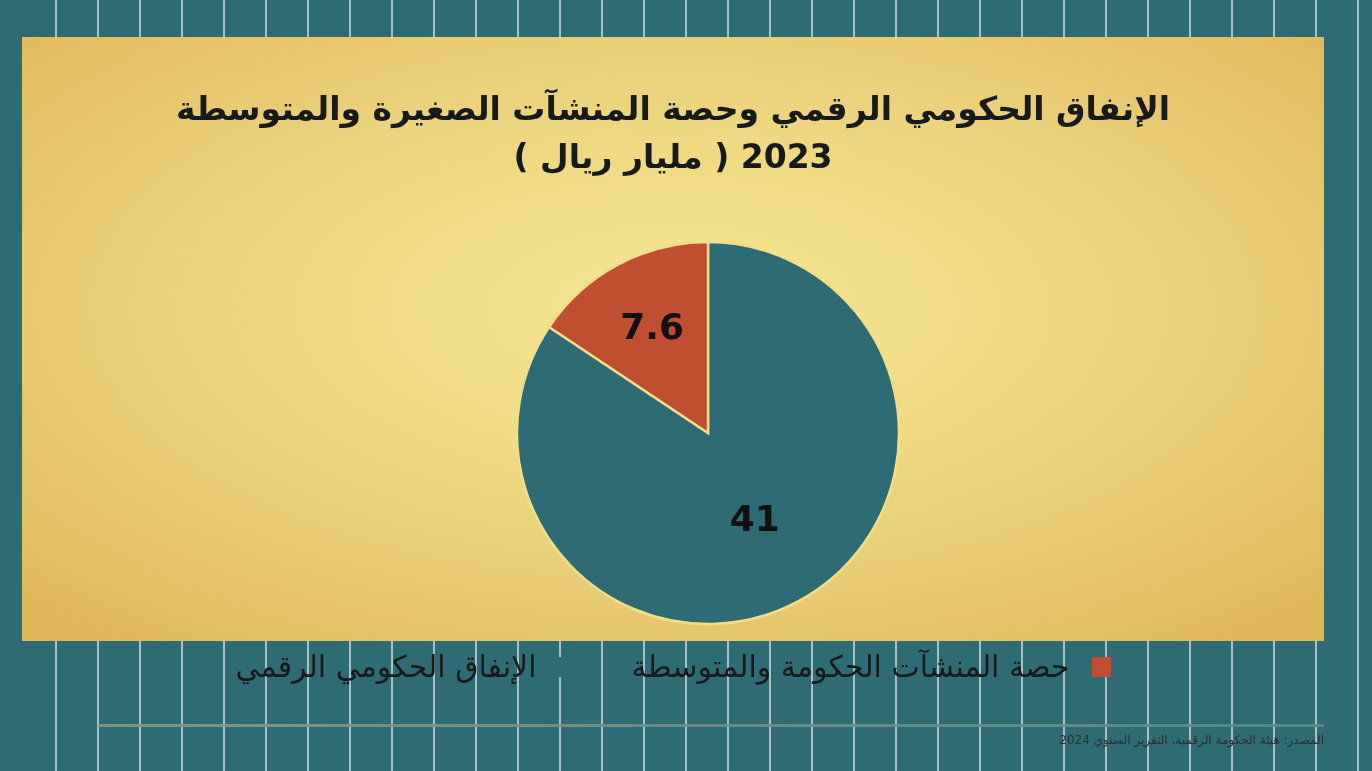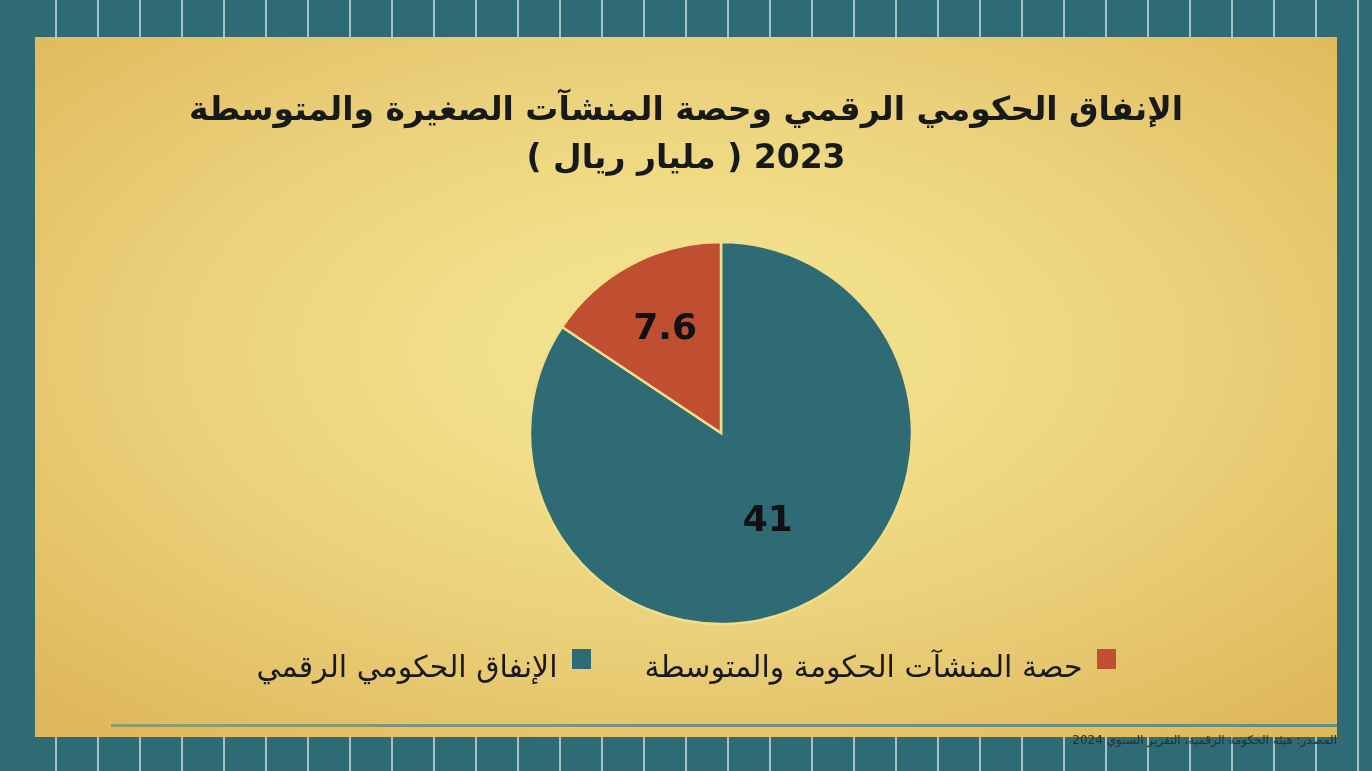--- a/index.html
+++ b/index.html
@@ -30,24 +30,24 @@
         rgba(255,255,255,0.00) 0px,
         rgba(255,255,255,0.00) 40px,
         rgba(186,210,214,0.85) 40px,
         rgba(186,210,214,0.85) 42px);
     background-position: 15px 0;
   }
 
   
   #card {
     position: absolute;
-    left: 35px;
+    left: 22px;
     top: 37px;
     width: 1302px;
-    height: 700px;
+    height: 604px;
     background:
       radial-gradient(ellipse 70% 70% at 50% 45%,
         #f4e595 0%,
         #f1dd87 30%,
         #ead07a 58%,
         #e3bf63 88%,
         #dfb85b 100%);
   }
 
   
@@ -92,21 +92,22 @@
     display: flex;
     flex-direction: row;
     justify-content: center;
     align-items: center;
     direction: rtl;
     gap: 54px;
   }
   .legend-item {
     display: flex;
     flex-direction: row;
-    gap: 14px;
+    align-items: center;
+    gap: 22px;
     direction: rtl;
   }
   .legend-swatch {
     width: 19px;
     height: 20px;
     flex: 0 0 auto;
   }
   .legend-label {
     font-size: 30px;
     color: #17191b;

